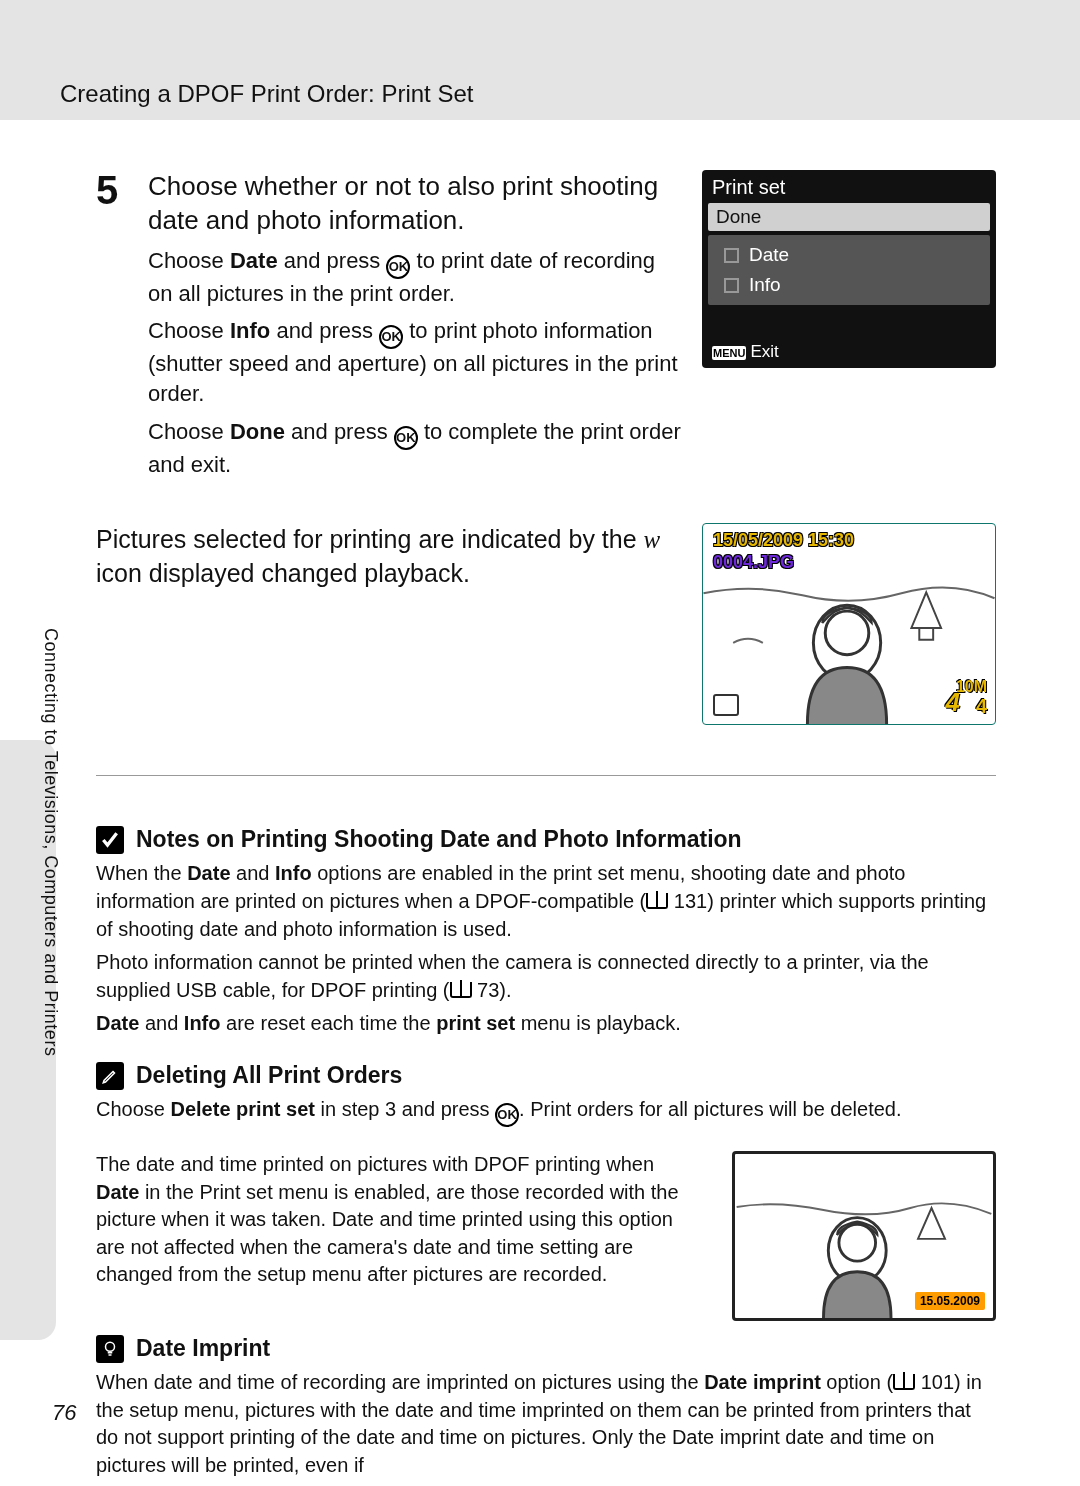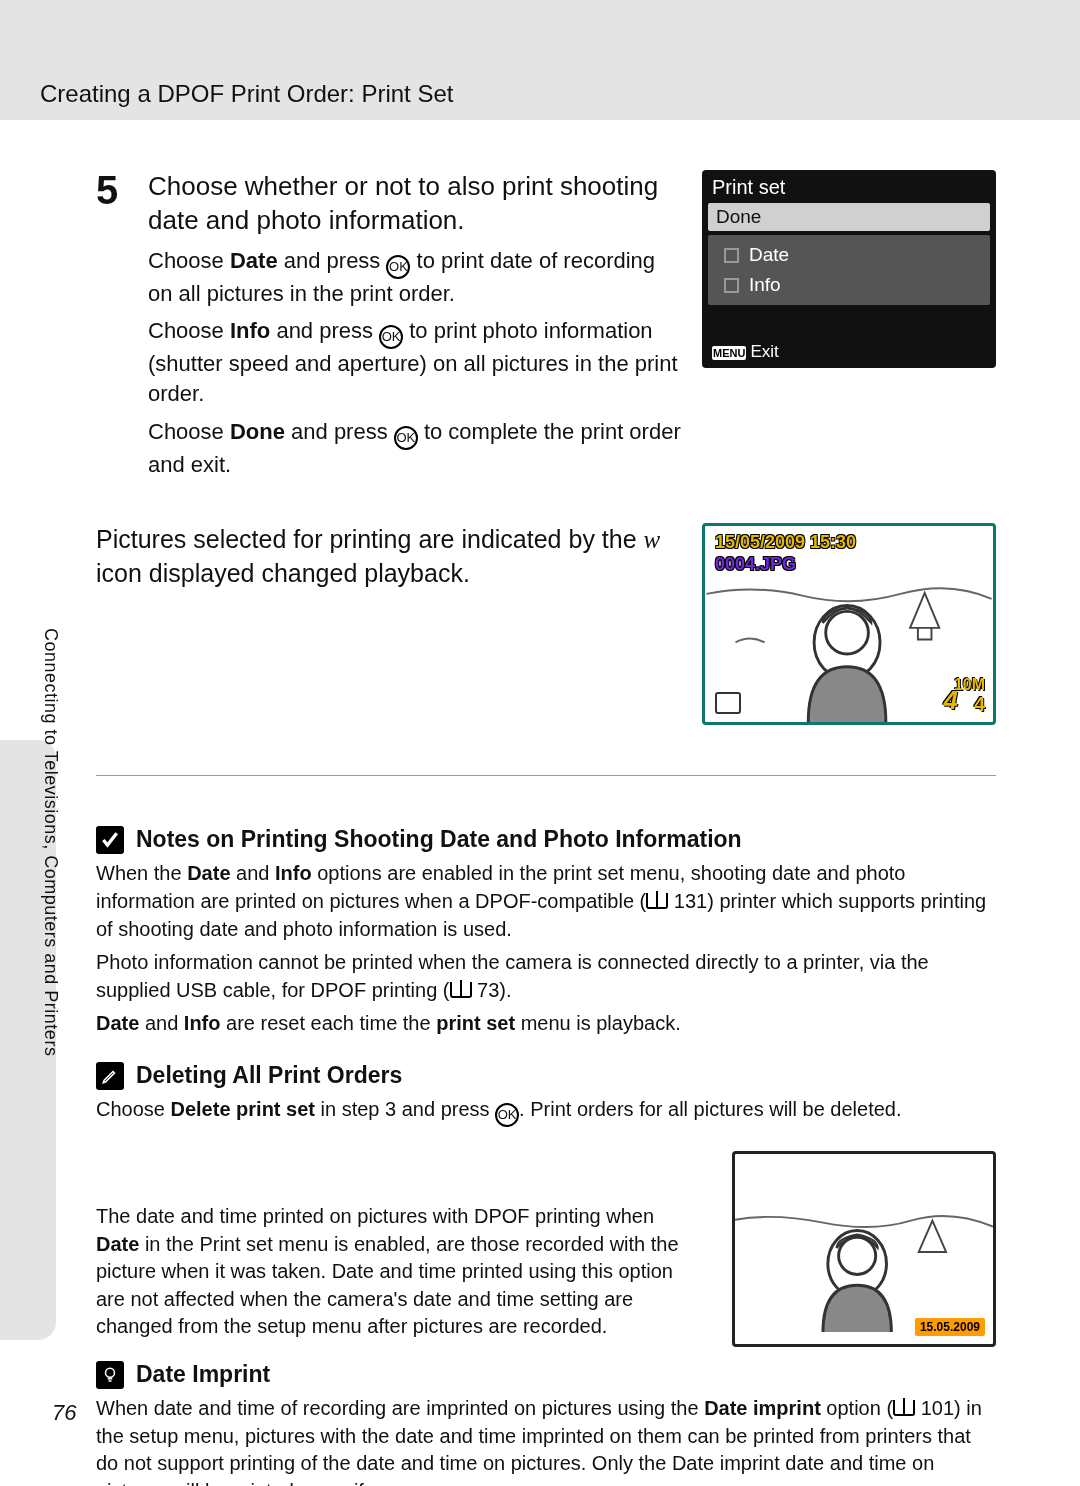--- a/index.html
+++ b/index.html
@@ -10,21 +10,21 @@
     font-family: "Helvetica Neue", Arial, sans-serif;
     color: #111;
     position: relative;
   }
   .header-bar {
     position: absolute;
     left: 0; top: 0;
     width: 100%;
     height: 120px;
     background: #e4e4e4;
-    padding: 80px 0 0 40px;
+    padding: 80px 0 0 60px;
     font-size: 24px;
   }
   .side-tab {
     position: absolute;
     left: 0; top: 740px;
     width: 56px; height: 600px;
     background: #e4e4e4;
     border-top-right-radius: 18px;
     border-bottom-right-radius: 18px;
   }
@@ -56,42 +56,42 @@
     font-size: 26px;
     line-height: 1.3;
     margin-bottom: 8px;
   }
   .step-para {
     font-size: 22px;
     line-height: 1.35;
     margin-bottom: 8px;
   }
   b { font-weight: bold; }
-  .ok-btn { display: inline-block; border: 2px solid #000; border-radius: 50%; width: 24px; height: 24px; font-size: 13px; font-weight: normal; text-align: center; line-height: 20px; vertical-align: -3px; }
+  .ok-btn { display: inline-block; border: 2px solid #000; border-radius: 50%; width: 24px; height: 24px; font-size: 13px; font-weight: bold; text-align: center; line-height: 20px; vertical-align: -3px; }
   .book-icon { display: inline-block; width: 22px; height: 16px; border-left: 2px solid #000; border-right: 2px solid #000; border-bottom: 2px solid #000; border-radius: 0 0 3px 3px; position: relative; vertical-align: -1px; }
   .book-icon::after { content:''; position:absolute; left:50%; top:-2px; bottom:0; width:2px; background:#000; transform:translateX(-50%);}
   .lcd {
     width: 294px;
     height: 198px;
     background: #111;
     border-radius: 4px;
     color: #fff;
     font-size: 18px;
     position: relative;
     margin-left: auto;
   }
   .lcd-title { padding: 6px 10px 2px; font-size: 20px; font-weight: 500;}
   .lcd-row { margin: 2px 6px; padding: 3px 8px; font-size: 19px; display: flex; align-items:center; gap:10px;}
   .lcd-done { background: #d0d0d0; color: #111; border-radius: 2px; }
   .lcd-dark { background: #555; border-radius: 2px; }
   .lcd-check { display:inline-block; width:15px; height:15px; border:2px solid #999; }
   .lcd-bottom { position:absolute; bottom:6px; left:10px; font-size:17px;}
   .lcd-menu { background:#fff; color:#000; font-size:11px; font-weight:bold; padding:1px 1px; border-radius:2px; margin-right:4px;}
   .playback {
-    width: 294px; height: 202px; background:#fff; border:3px solid #0f766e; border-radius:4px; position:relative; overflow:hidden; margin-left:auto;
+    width: 294px; height: 202px; background:#fff; border:1px solid #0f766e; border-radius:4px; position:relative; overflow:hidden; margin-left:auto;
   }
   .pb-toptext { position:absolute; top:6px; left:10px; font-size:18px; color:#e6b800; font-weight:bold; text-shadow:1px 1px 0 #000, -1px -1px 0 #000, 1px -1px 0 #000, -1px 1px 0 #000; }
   .pb-file { position:absolute; top:28px; left:10px; font-size:18px; color:#6d28d9; font-weight:bold; text-shadow:1px 1px 0 #000, -1px -1px 0 #000, 1px -1px 0 #000, -1px 1px 0 #000;}
   .pb-num { position:absolute; bottom:6px; right:35px; font-size:26px; color:#e6b800; font-style:italic; font-weight:bold; text-shadow:1px 1px 0 #000, -1px -1px 0 #000; }
   .pb-den { position:absolute; bottom:6px; right:8px; font-size:20px; color:#e6b800; font-weight:bold; text-shadow:1px 1px 0 #000, -1px -1px 0 #000; }
   .pb-den2 { position:absolute; bottom:28px; right:8px; font-size:16px; color:#e6b800; font-weight:bold; text-shadow:1px 1px 0 #000, -1px -1px 0 #000; }
   .pb-printicon { position:absolute; bottom:8px; left:10px; width:26px; height:22px; border:2px solid #333; border-radius:3px;}
   .divider { border:none; border-top:1px solid #999; margin: 10px 0 0 0; }
   .row2 { display:flex; gap:40px; margin-top:36px;}
   .row2-text { flex:1; font-size:25px; line-height:1.35;}
@@ -99,23 +99,23 @@
   .note-section { margin-top: 50px; }
   .note-hdr { display:flex; gap:12px; font-size:23px; font-weight:bold; margin-bottom:6px;}
   .note-body { font-size:20px; line-height:1.38; margin-left:0;}
   .note-body p { margin-bottom:6px;}
   .check-badge { width:28px; height:28px; background:#000; display:flex; align-items:center; justify-content:center; border-radius:3px;}
   .check-badge svg { width:20px; height:20px;}
   .pencil-badge { width:28px; height:28px; background:#000; border-radius:3px; display:flex; align-items:center; justify-content:center;}
   .pencil-badge svg { width:18px; height:18px; }
   .bulb-badge { width:28px; height:28px; background:#000; border-radius:3px; display:flex; align-items:center; justify-content:center;}
   .bulb-badge svg { width:18px; height:18px; }
-  .note-row { display:flex; gap:30px;align-items:flex-end;}
+  .note-row { display:flex; gap:30px;}
   .note-text-col { flex:1; }
-  .small-img { width:264px; height:196px; background:#fff; border:3px solid #222; border-radius:4px; position:relative; overflow:hidden;}
+  .small-img { width:264px; height:170px; background:#fff; border:3px solid #222; border-radius:4px; position:relative; overflow:hidden;}
   .si-date { position:absolute; bottom:8px; right:8px; background:#ff9c00; color:#000; font-size:12px; font-weight:bold; padding:2px 5px; border-radius:2px;}
   .page-num { position:absolute; left:52px; bottom:60px; font-size:22px; font-style:italic;}
 </style>
 </head>
 <body>
 
 <div class="header-bar">
   <span>Creating a DPOF Print Order: Print Set</span>
 </div>
 

